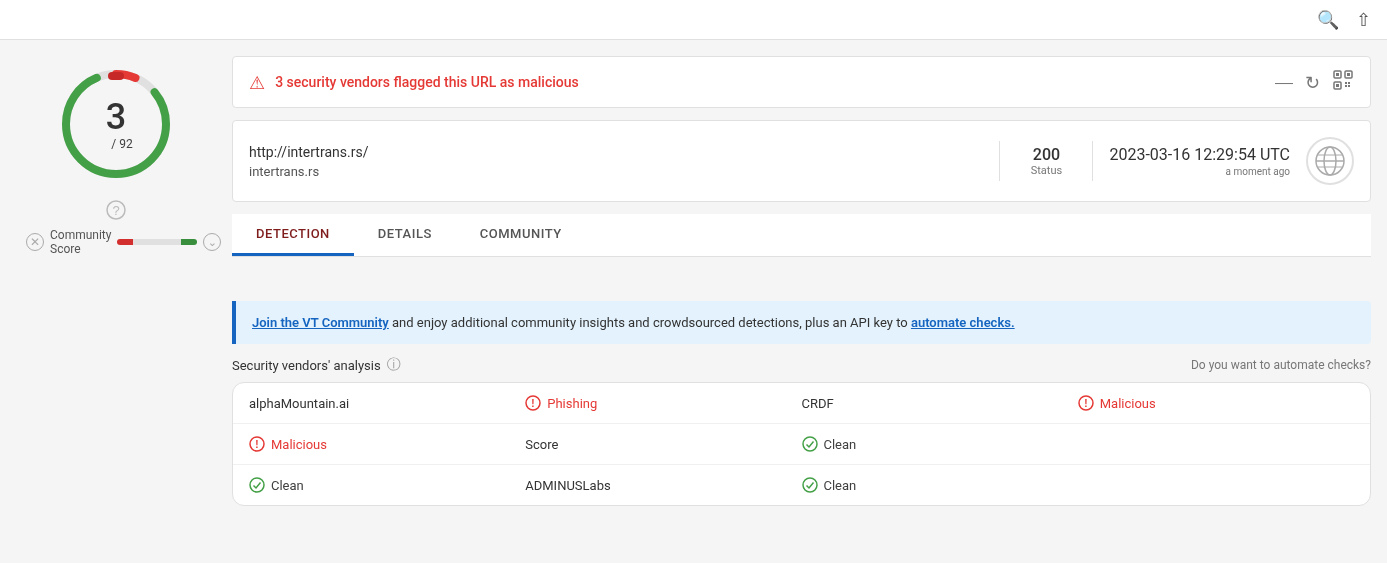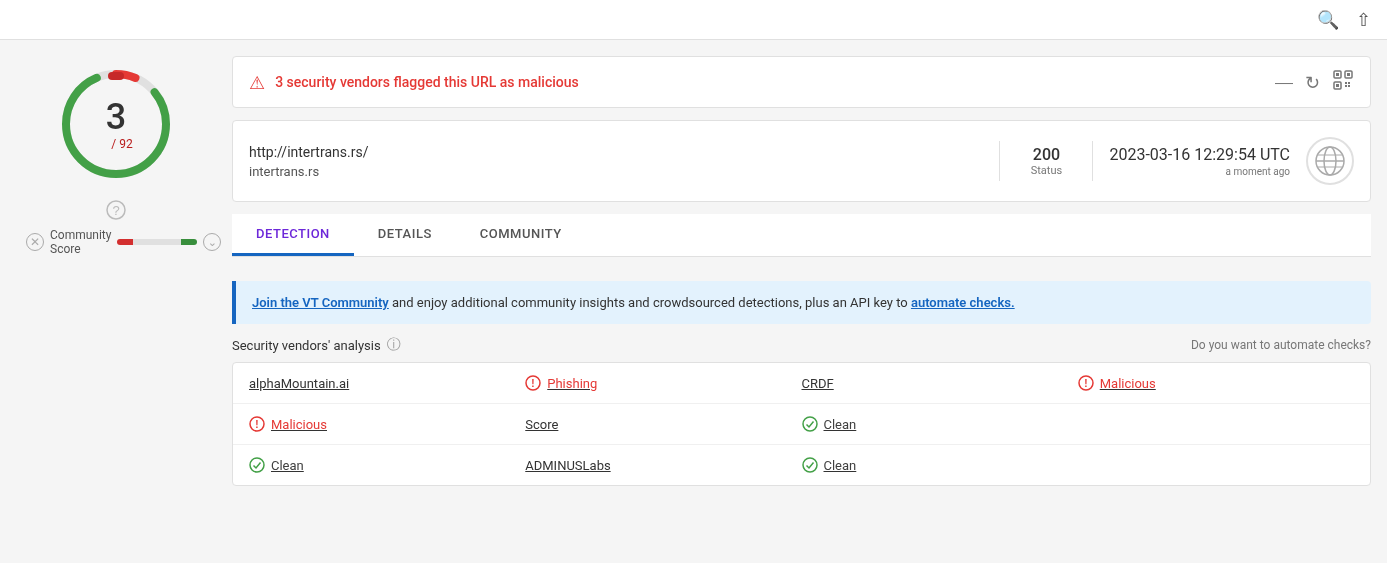--- a/index.html
+++ b/index.html
@@ -70,21 +70,21 @@
     }
 
     .score-number {
       font-size: 36px;
       font-weight: 500;
       color: #333;
     }
 
     .score-total {
       font-size: 12px;
-      color: #b91c1c;
+      color: #404040;
       margin-left: 12px;
     }
 
     .score-indicator-dot {
       position: absolute;
       top: 8px;
       left: 50%;
       transform: translateX(-50%);
       width: 16px;
       height: 8px;
@@ -285,33 +285,34 @@
       font-size: 13px;
       font-weight: 500;
       color: #555;
       cursor: pointer;
       border-bottom: 3px solid transparent;
       text-transform: uppercase;
       letter-spacing: 0.5px;
     }
 
     .tab-item.active {
-      color: #6d28d9;
+      color: #7f1d1d;
       border-bottom-color: #1565c0;
     }
 
     
     .join-banner {
       background: #e3f2fd;
       border-left: 4px solid #1565c0;
       padding: 14px 16px;
       font-size: 13px;
       color: #333;
       border-radius: 0 4px 4px 0;
       margin-bottom: 12px;
+      margin-top: 20px;
     }
 
     .join-banner a {
       color: #1565c0;
       font-weight: 600;
       text-decoration: underline;
       cursor: pointer;
     }
 
     
@@ -338,23 +339,22 @@
 
     .automate-text {
       font-size: 12px;
       color: #777;
     }
 
     
     .vendors-table {
       background: #fff;
       border: 1px solid #e0e0e0;
-      border-radius: 4px;
+      border-radius: 12px;
       overflow: hidden;
-      text-decoration: underline;
     }
 
     .vendor-row {
       display: grid;
       grid-template-columns: 1fr 1fr 1fr 1fr;
       border-bottom: 1px solid #f0f0f0;
       align-items: center;
       padding: 12px 16px;
     }
 

